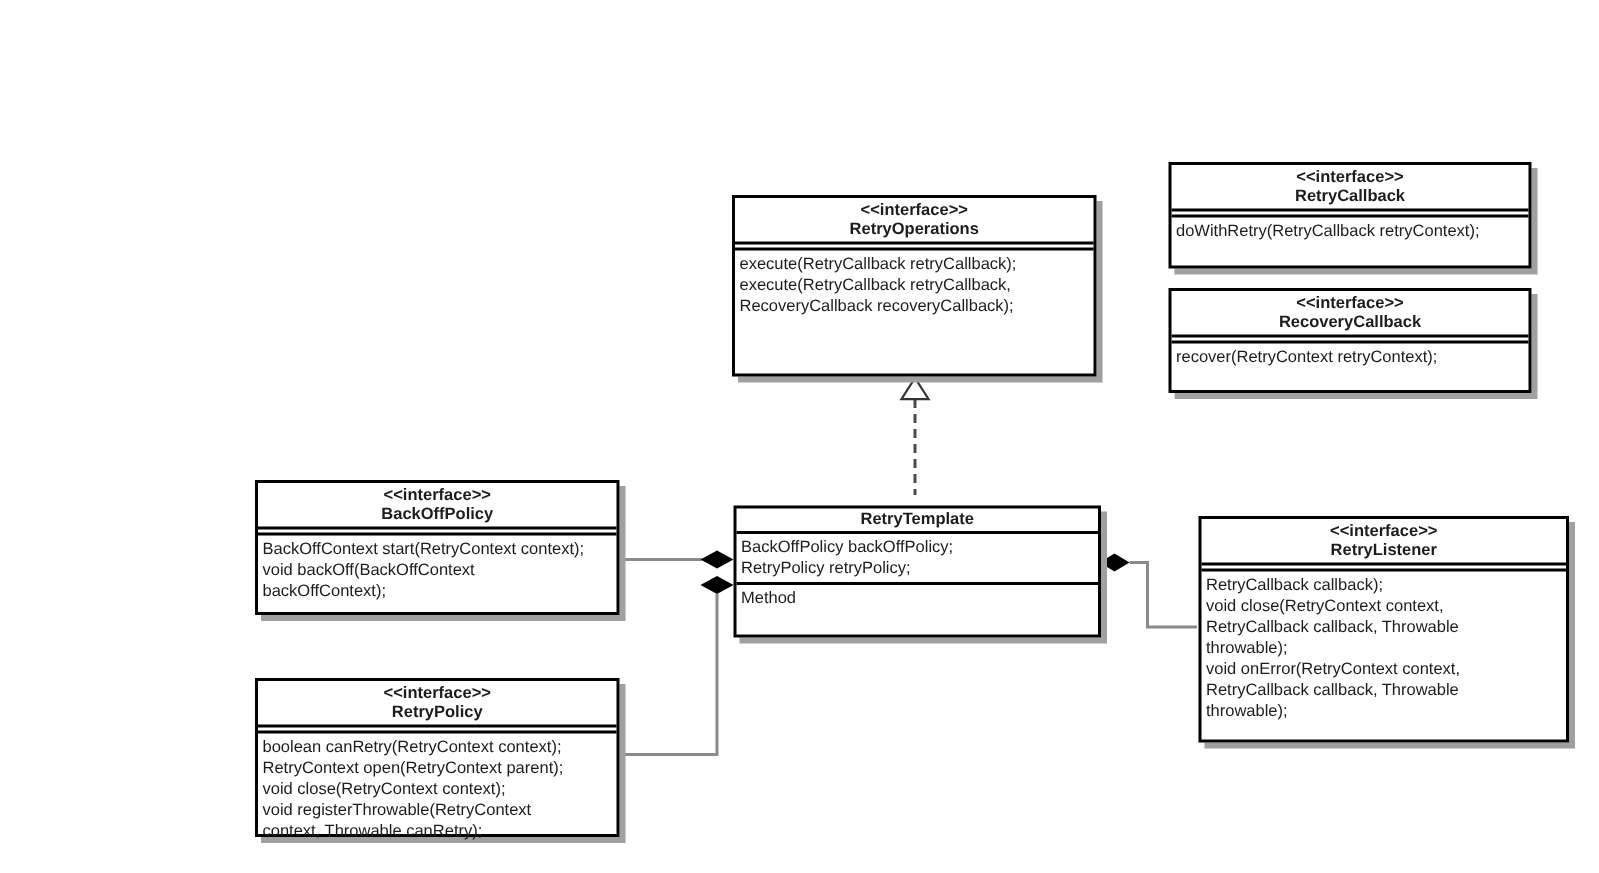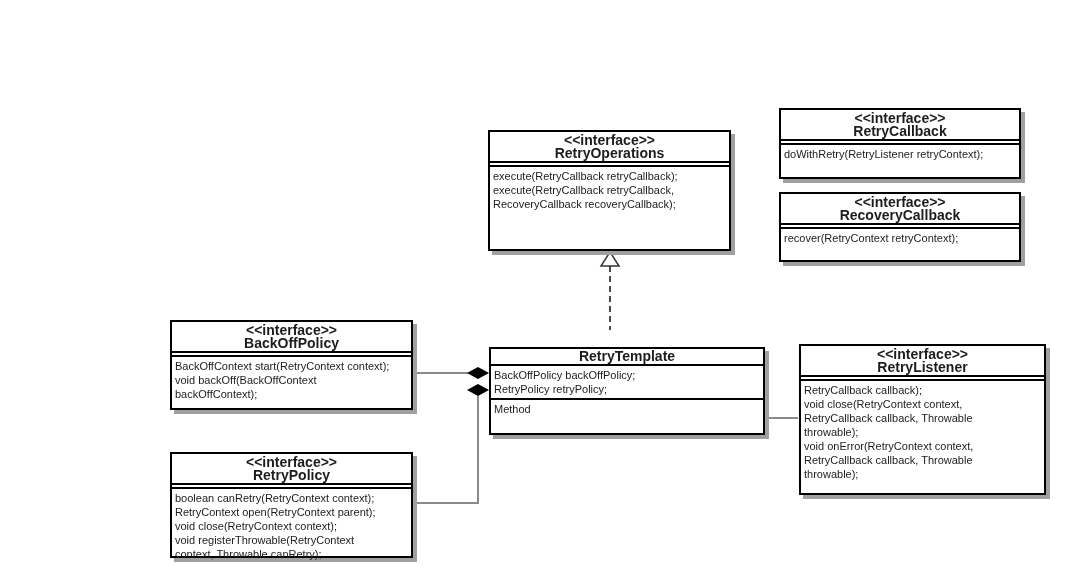--- a/index.html
+++ b/index.html
@@ -7,21 +7,21 @@
     position:relative;width:1066px;height:582px;background:#ffffff;
     font-family:"Liberation Sans",sans-serif;overflow:hidden;
   }
   .uml-box{
     position:absolute;background:#ffffff;border:2px solid #000;
     box-shadow:4px 4px 0 0 #a0a0a0;box-sizing:border-box;
     color:#1c1c1c;font-size:11px;line-height:14px;
     display:flex;flex-direction:column;
   }
   .hdr{
-    text-align:center;font-weight:bold;font-size:14px;line-height:13px;
+    text-align:center;font-weight:bold;font-size:11px;line-height:13px;
     padding:2px 2px 1px 2px;flex:0 0 auto;
   }
   .sep2{height:2px;border-top:2px solid #000;border-bottom:2px solid #000;flex:0 0 auto;}
   .sep1{height:0;border-top:2px solid #000;flex:0 0 auto;}
   .members{padding:2px 3px;flex:1 1 auto;text-align:left;}
   .members div{white-space:nowrap;}
   #wires{position:absolute;left:0;top:0;pointer-events:none;}
 </style>
 </head>
 <body>
@@ -56,36 +56,36 @@
     </div>
   </div>
 
   <div class="uml-box" style="left:779px;top:108px;width:242px;height:71px;">
     <div class="hdr">
       <div>&lt;&lt;interface&gt;&gt;</div>
       <div>RetryCallback</div>
     </div>
     <div class="sep2"></div>
     <div class="members">
-      <div>doWithRetry(RetryListener retryContext);</div>
+      <div>doWithRetry(RetryCallback retryContext);</div>
     </div>
   </div>
 
   <div class="uml-box" style="left:779px;top:192px;width:242px;height:70px;">
     <div class="hdr">
       <div>&lt;&lt;interface&gt;&gt;</div>
       <div>RecoveryCallback</div>
     </div>
     <div class="sep2"></div>
     <div class="members">
       <div>recover(RetryContext retryContext);</div>
     </div>
   </div>
 
-  <div class="uml-box" style="left:489px;top:347px;width:276px;height:88px;">
+  <div class="uml-box" style="left:489px;top:337px;width:245px;height:88px;">
     <div class="hdr" style="padding:1px 2px 1px 2px;">
       <div>RetryTemplate</div>
     </div>
     <div class="sep1"></div>
     <div class="members" style="flex:0 0 auto;border-radius:13px;">
       <div>BackOffPolicy backOffPolicy;</div>
       <div>RetryPolicy retryPolicy;</div>
     </div>
     <div class="sep1"></div>
     <div class="members">

